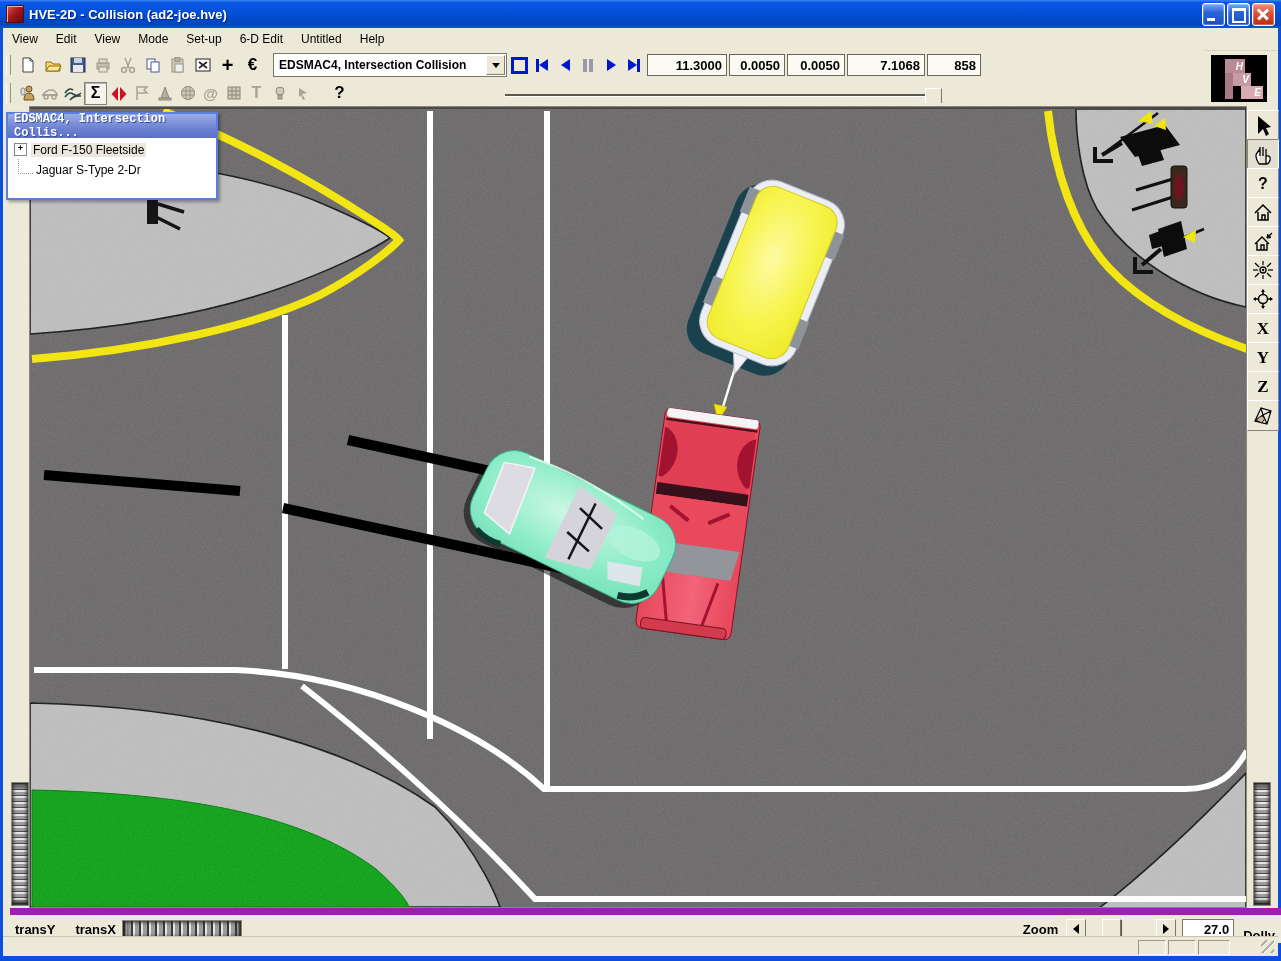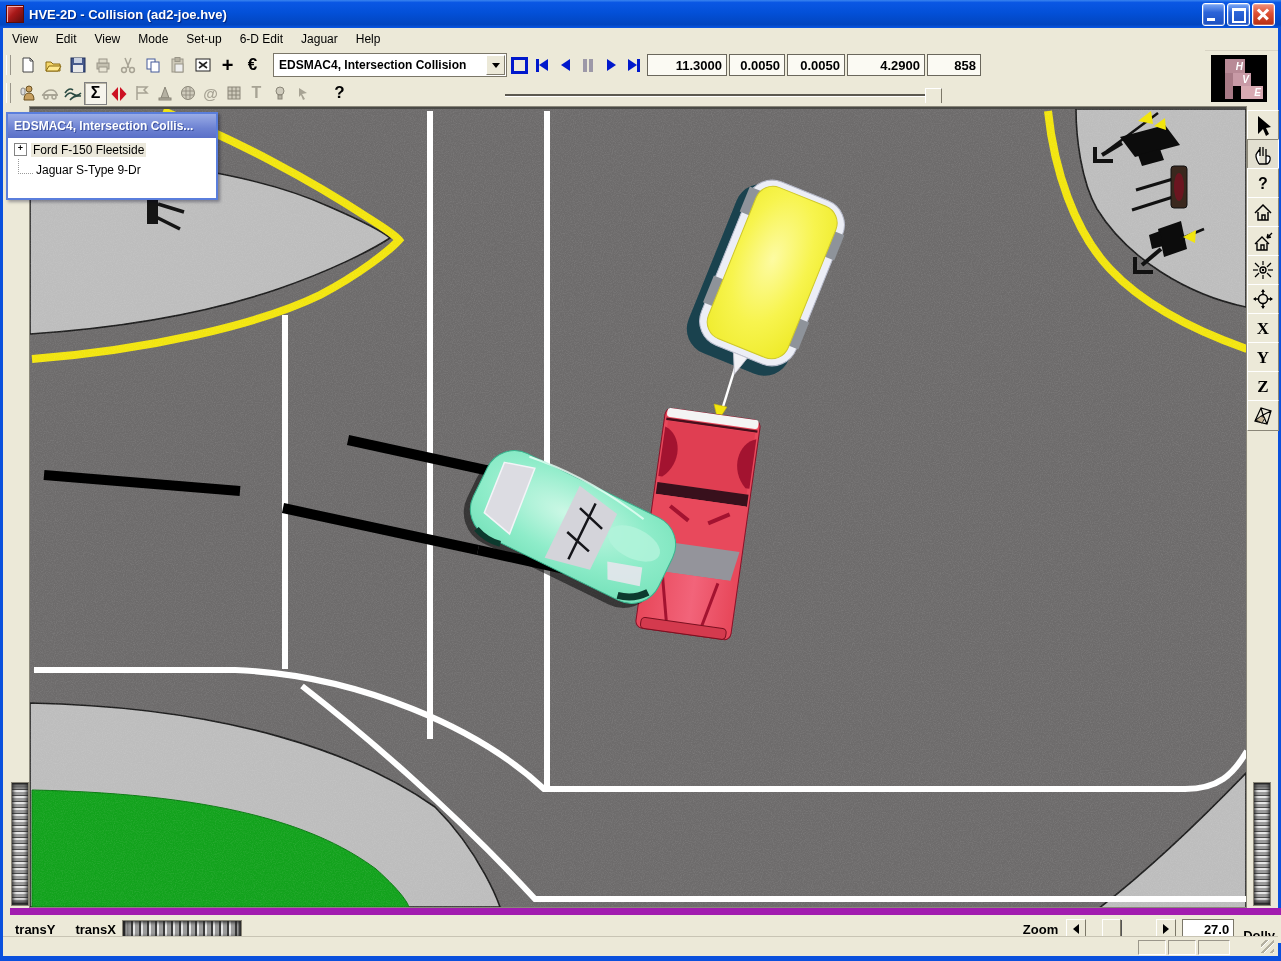--- a/index.html
+++ b/index.html
@@ -98,21 +98,21 @@
   .ztri-r{width:0;height:0;border:5px solid transparent;border-left:6px solid #000;border-right:0;}
   .zthumb{width:17px;height:20px;background:#ece9d8;border:1px solid #fff;
     border-right-color:#7c7868;border-bottom-color:#7c7868;box-shadow:1px 1px 0 #555;}
   .zval{width:46px;height:19px;background:#fff;border:1px solid #7a7668;font-weight:bold;font-size:13px;
     display:flex;align-items:center;justify-content:flex-end;padding-right:4px;}
   
   .tree{left:6px;top:112px;width:208px;height:84px;background:#fff;border:2px solid #5a7edc;
     box-shadow:2px 2px 3px rgba(0,0,30,.35);font-size:12px;}
   .tree .hdr{height:24px;background:linear-gradient(180deg,#9aace6,#6d82d2 60%,#5a70c8);
     color:#fff;font-weight:bold;display:flex;align-items:center;padding-left:6px;
-    text-shadow:1px 1px 0 #3a4f9a;}
+    text-shadow:1px 1px 0 #3a4f9a;font-family:Liberation Mono, monospace;}
   .trow{display:flex;align-items:center;height:17px;margin-top:3px;}
   .expander{width:11px;height:11px;border:1px solid #848484;background:#fff;margin:0 4px 0 6px;
     font-size:9px;line-height:9px;text-align:center;font-weight:bold;}
   .tlabel{padding:0 2px;}
   .tlabel.hl{background:#ebe8db;}
   .treeline{width:14px;height:14px;margin-left:10px;border-left:1px dotted #9a9a9a;border-bottom:1px dotted #9a9a9a;margin-bottom:6px;margin-right:1px;}
 </style>
 </head>
 <body>
 
@@ -128,21 +128,21 @@
 <div class="abs sideR"></div>
 <div class="abs botB"></div>
 
 <div class="abs menubar">
   <span>View</span>
   <span>Edit</span>
   <span>View</span>
   <span>Mode</span>
   <span>Set-up</span>
   <span>6-D Edit</span>
-  <span>Jaguar</span>
+  <span>Untitled</span>
   <span>Help</span>
 </div>
 
 <div class="abs tb1">
   <div class="grip-v"></div>
   <div class="tbtn">
     <svg width="18" height="18">
         <path d="M4 2 h7 l3 3 v11 h-10 z" fill="#fff" stroke="#444"></path>
         <path d="M11 2 v3 h3" fill="none" stroke="#444"></path>
       </svg>
@@ -225,21 +225,21 @@
       <div class="tri right"></div>
     </div>
   <div class="pb">
       <div class="tri right"></div>
       <div class="bar-b"></div>
     </div>
 
   <div class="field" style="width:74px">11.3000</div>
   <div class="field" style="width:50px">0.0050</div>
   <div class="field" style="width:52px">0.0050</div>
-  <div class="field" style="width:72px">4.2900</div>
+  <div class="field" style="width:72px">7.1068</div>
   <div class="field" style="width:48px">858</div>
 </div>
 
 <div class="abs tb2">
   <div class="grip-v"></div>
   <div class="tbtn sm">
     <svg width="18" height="18">
         <circle cx="11" cy="5" r="3" fill="#c8a060" stroke="#6a5020"></circle>
         <path d="M6 16 q0 -7 5 -7 q5 0 5 7 z" fill="#c8a060" stroke="#6a5020"></path>
         <rect x="3" y="4" width="4" height="7" rx="2" fill="#ddd" stroke="#888"></rect>
@@ -467,21 +467,21 @@
 <div class="abs tree">
   <div class="hdr">
     <span>EDSMAC4, Intersection Collis...</span>
   </div>
   <div class="trow">
     <div class="expander">+</div>
     <span class="tlabel hl">Ford F-150 Fleetside</span>
   </div>
   <div class="trow">
     <div class="treeline"></div>
-    <span class="tlabel">Jaguar S-Type 9-Dr</span>
+    <span class="tlabel">Jaguar S-Type 2-Dr</span>
   </div>
 </div>
 
 <div class="abs rtool" style="top:110px">
   <svg width="20" height="22">
       <polygon points="5,1 5,19 10,14 13,21 16,19 13,13 18,12" fill="#000"></polygon>
     </svg>
   </div>
 <div class="abs rtool pressed" style="top:139px">
   <svg width="22" height="22">

